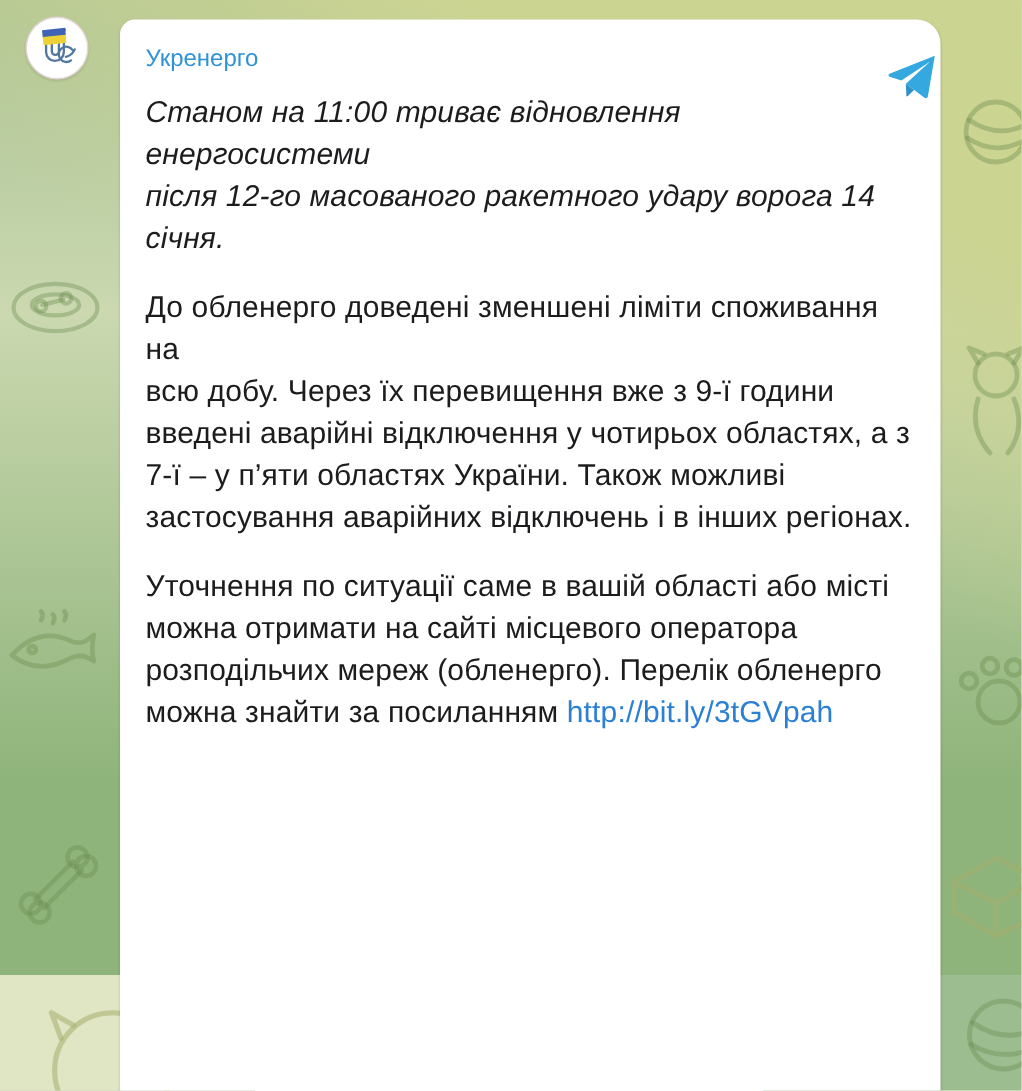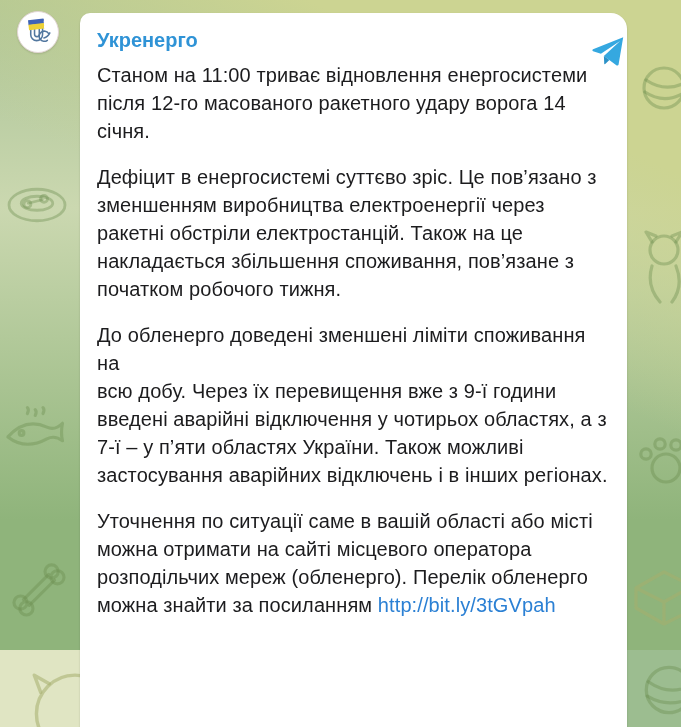--- a/index.html
+++ b/index.html
@@ -71,43 +71,43 @@
   .bubble {
     position: absolute;
     left: 80px; top: 13px;
     width: 547px; height: 740px;
     background: var(--bubble);
     border-radius: 10px 16px 0 0;
     box-shadow: 0 1px 2px rgba(0,0,0,0.18);
     padding: 13px 18px 0 17px;
   }
   .channel-title {
-    font-size: 20px;
+    font-size: 16px;
     line-height: 24px;
-    font-weight: bold;
+    font-weight: normal;
     color: var(--channel_name);
     margin-top: 2px;
     cursor: pointer;
     display: inline-block;
   }
   .plane {
     position: absolute;
     top: 22px; right: 3px;
     width: 32px; height: 36px;
     cursor: pointer;
   }
   .msg p {
     margin: 18px 0 0 0;
     font-size: 20px;
     line-height: 28px;
     color: var(--text);
     white-space: pre-line;
     letter-spacing: 0.1px;
   }
-  .msg p:first-of-type { margin-top: 9px; }
+  .msg p:first-of-type { margin-top: 9px; font-style: italic; }
   .msg a {
     color: var(--link);
     text-decoration: none;
     cursor: pointer;
   }
 </style>
 </head>
 <body>
 
 <div class="screen">
@@ -182,25 +182,20 @@
 
     <svg class="plane" viewBox="0 0 28 30">
       <path fill="var(--plane)" d="M27.3 1.2 L0.9 11.7 c-0.8 0.32 -0.75 1.42 0.05 1.7 l6.85 2.25 L24.6 4.5 10.4 17.55 l10.9 8.15 c0.72 0.54 1.76 0.16 1.96 -0.72 L27.3 1.2 z"></path>
       <path fill="var(--plane_dark)" d="M10.4 17.55 l0.35 7.3 c0.55 0 0.9 -0.25 1.3 -0.65 l3.15 -3.1 z"></path>
     </svg>
 
     <div class="msg">
       <p>Станом на 11:00 триває відновлення енергосистеми
 після 12-го масованого ракетного удару ворога 14
 січня.</p>
-      <p>Дефіцит в енергосистемі суттєво зріс. Це пов’язано з
-зменшенням виробництва електроенергії через
-ракетні обстріли електростанцій. Також на це
-накладається збільшення споживання, пов’язане з
-початком робочого тижня.</p>
       <p>До обленерго доведені зменшені ліміти споживання на
 всю добу. Через їх перевищення вже з 9-ї години
 введені аварійні відключення у чотирьох областях, а з
 7-ї – у п’яти областях України. Також можливі
 застосування аварійних відключень і в інших регіонах.</p>
       <p><span>Уточнення по ситуації саме в вашій області або місті
 можна отримати на сайті місцевого оператора
 розподільчих мереж (обленерго). Перелік обленерго
 можна знайти за посиланням </span><a>http://bit.ly/3tGVpah</a></p>
     </div>

